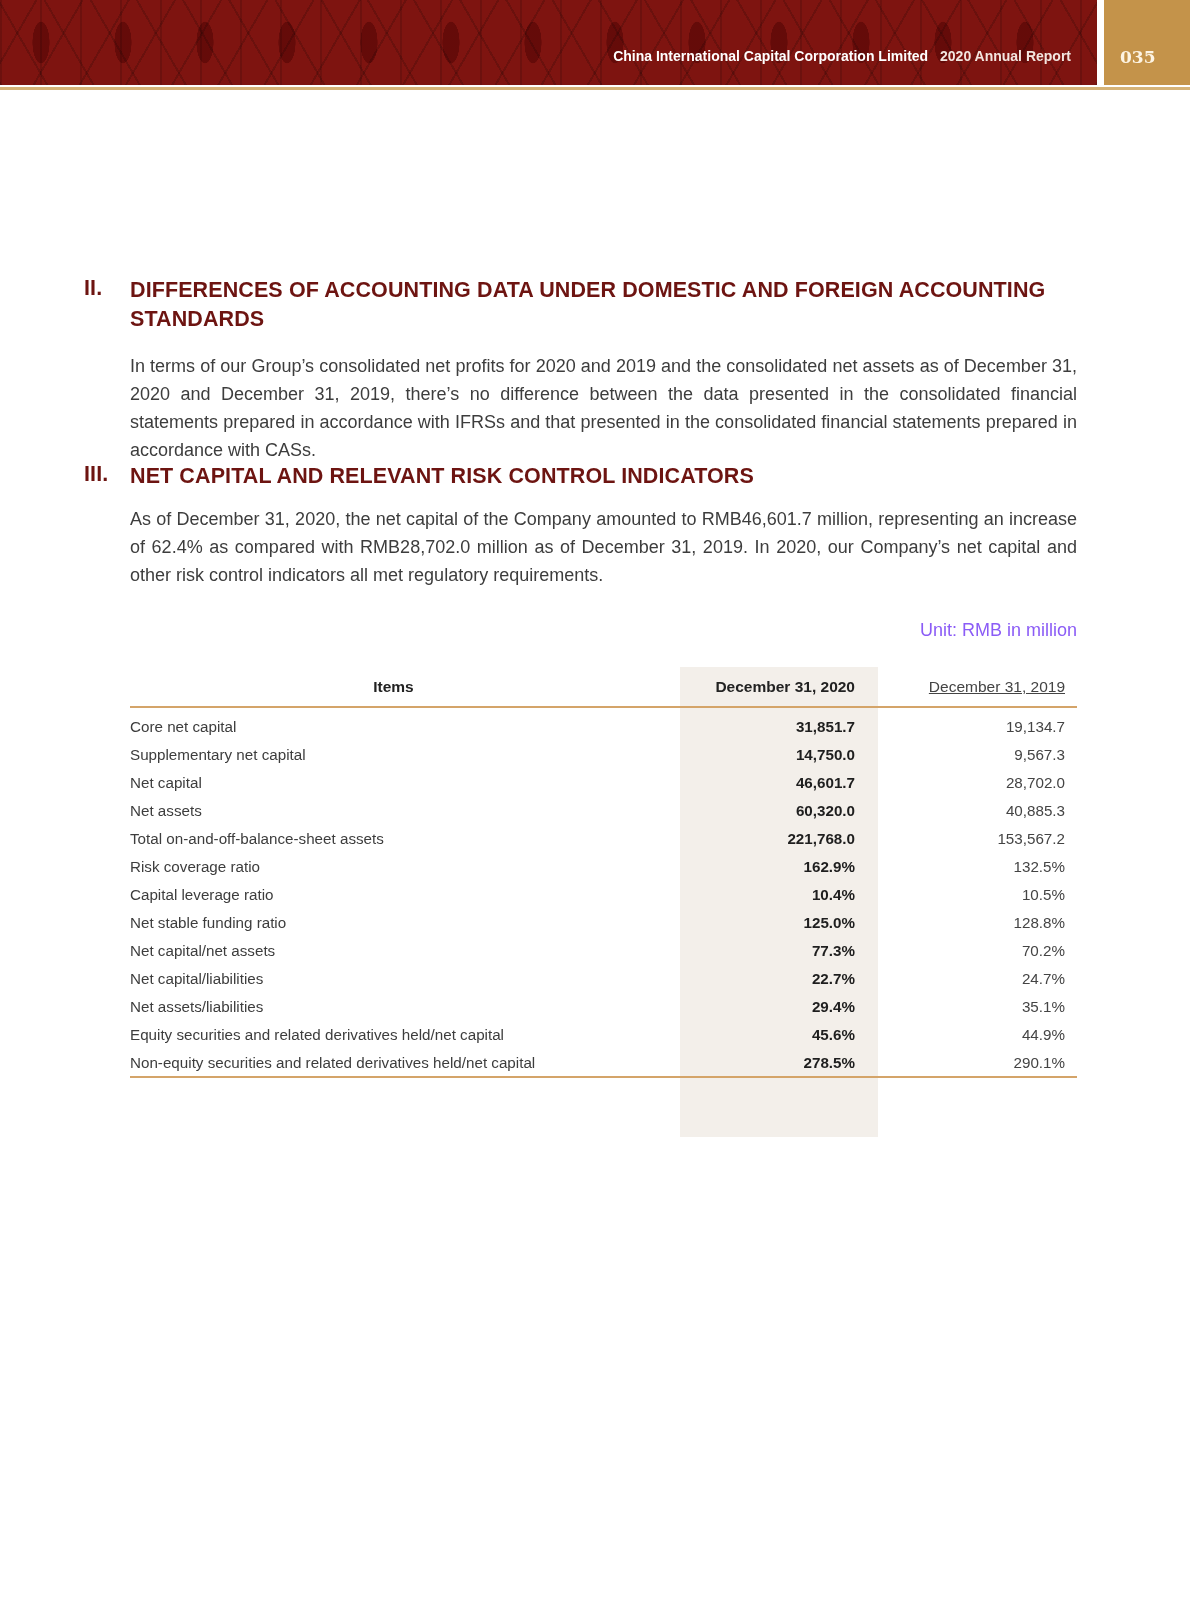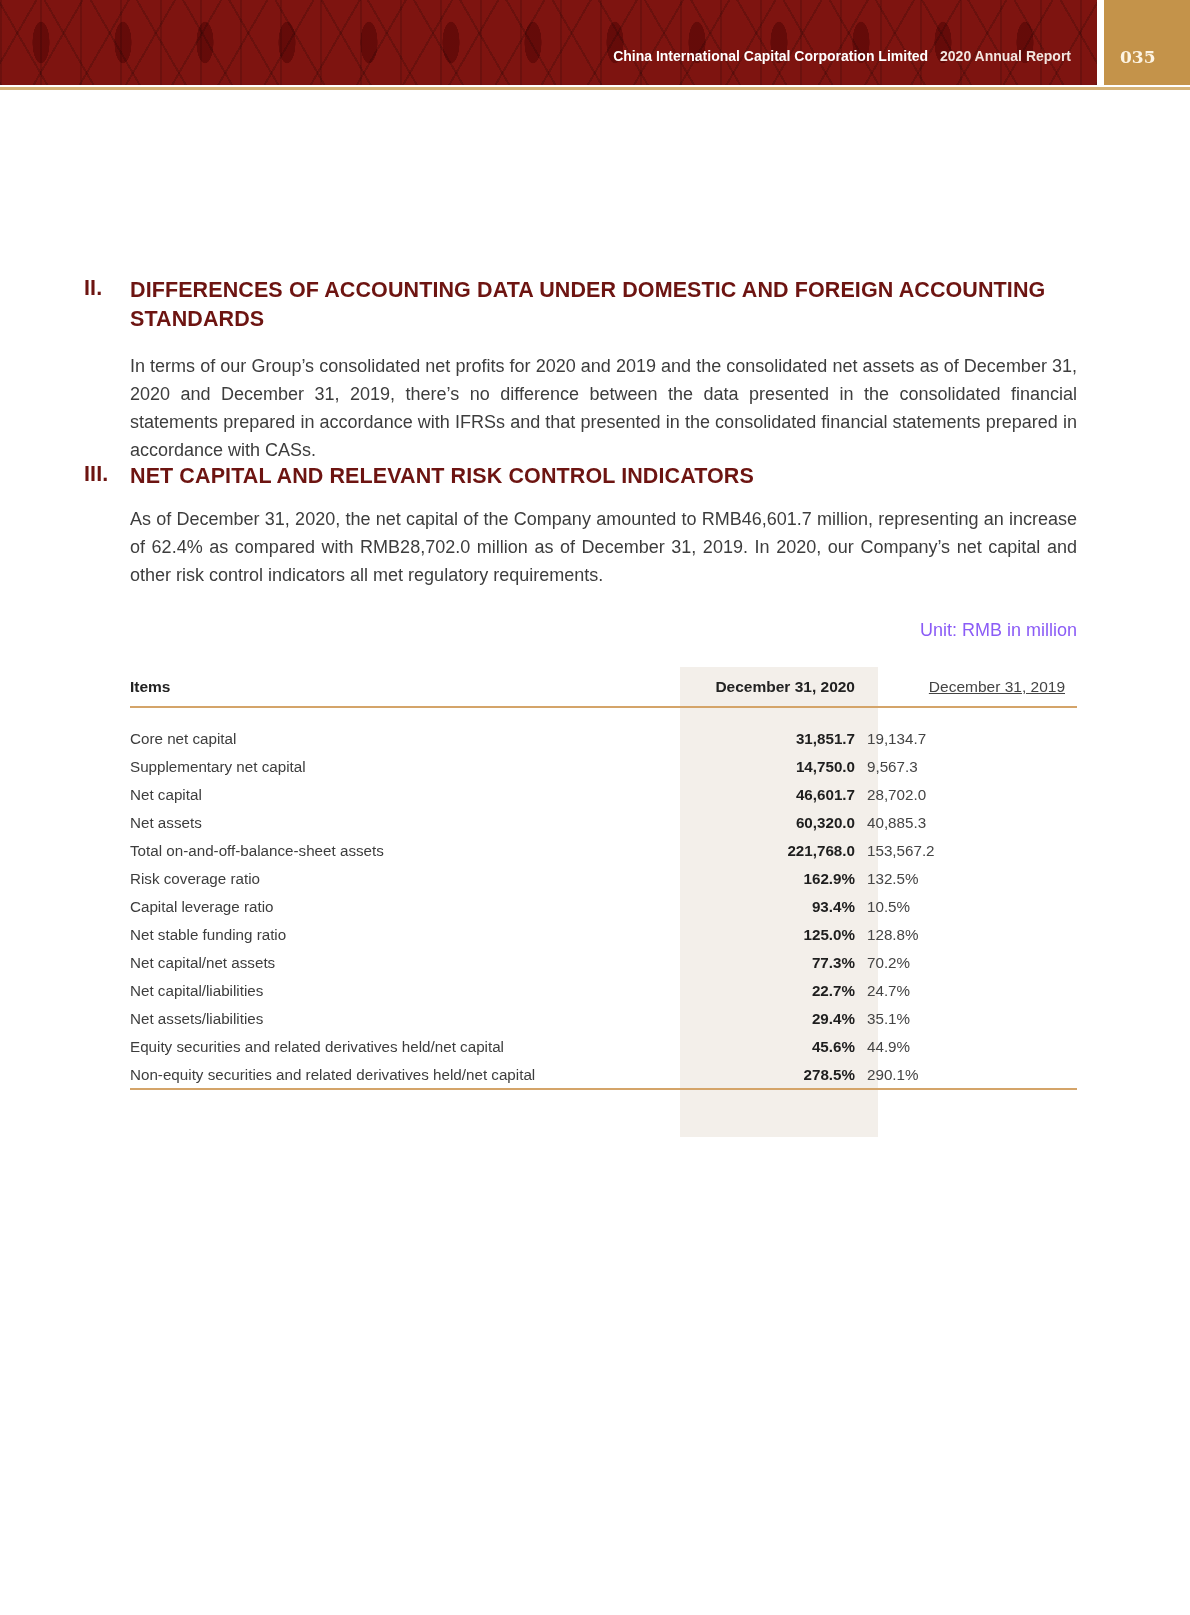--- a/index.html
+++ b/index.html
@@ -40,29 +40,29 @@
     position: absolute; left: 130px; width: 947px; font-size: 18px; line-height: 28px;
     text-align: justify; color: #3d3d3d;
   }
   .unit { position: absolute; right: 113px; top: 620px; font-size: 18px; color: #8b5cf6; }
 
   .hl-col { position: absolute; left: 680px; top: 667px; width: 198px; height: 470px; background: #f3efea; }
   table.data {
     position: absolute; left: 130px; top: 667px; width: 947px; border-collapse: collapse; font-size: 15.2px;
   }
   table.data th {
-    height: 39px; font-weight: bold; color: #222; text-align: left; padding: 0; font-size: 15.5px;
+    height: 39px; font-weight: bold; color: #222; text-align: center; padding: 0; font-size: 15.5px;
   }
   table.data th.c2020 { text-align: right; padding-right: 12px; width: 198px; }
   table.data th.c2019 { text-align: right; font-weight: normal; color: #444; padding-right: 12px; width: 198px; text-decoration: underline; }
   table.data thead tr { border-bottom: 2px solid #d4a469; }
   table.data td { height: 28px; padding: 0; color: #3d3d3d; }
   table.data td.v2020 { text-align: right; padding-right: 12px; font-weight: bold; color: #1e1e1e; }
-  table.data td.v2019 { padding-right: 12px; color: #444; }
-  table.data tbody tr:first-child td { padding-top: 16px; margin-left: 12px; }
+  table.data td.v2019 { text-align: right; padding-right: 12px; color: #444; }
+  table.data tbody tr:first-child td { padding-top: 4px; margin-left: 12px; }
   table.data tbody tr:last-child td { border-bottom: 2px solid #d4a469; }
 </style>
 </head>
 <body>
 
 <div class="banner">
   <div class="banner-text">
     <span class="company">China International Capital Corporation Limited</span>
     <span class="report">2020 Annual Report</span>
   </div>
@@ -120,21 +120,21 @@
         <td class="v2020">221,768.0</td>
         <td class="v2019">153,567.2</td>
       </tr>
       <tr>
         <td class="item">Risk coverage ratio</td>
         <td class="v2020">162.9%</td>
         <td class="v2019">132.5%</td>
       </tr>
       <tr>
         <td class="item">Capital leverage ratio</td>
-        <td class="v2020">93.4%</td>
+        <td class="v2020">10.4%</td>
         <td class="v2019">10.5%</td>
       </tr>
       <tr>
         <td class="item">Net stable funding ratio</td>
         <td class="v2020">125.0%</td>
         <td class="v2019">128.8%</td>
       </tr>
       <tr>
         <td class="item">Net capital/net assets</td>
         <td class="v2020">77.3%</td>

